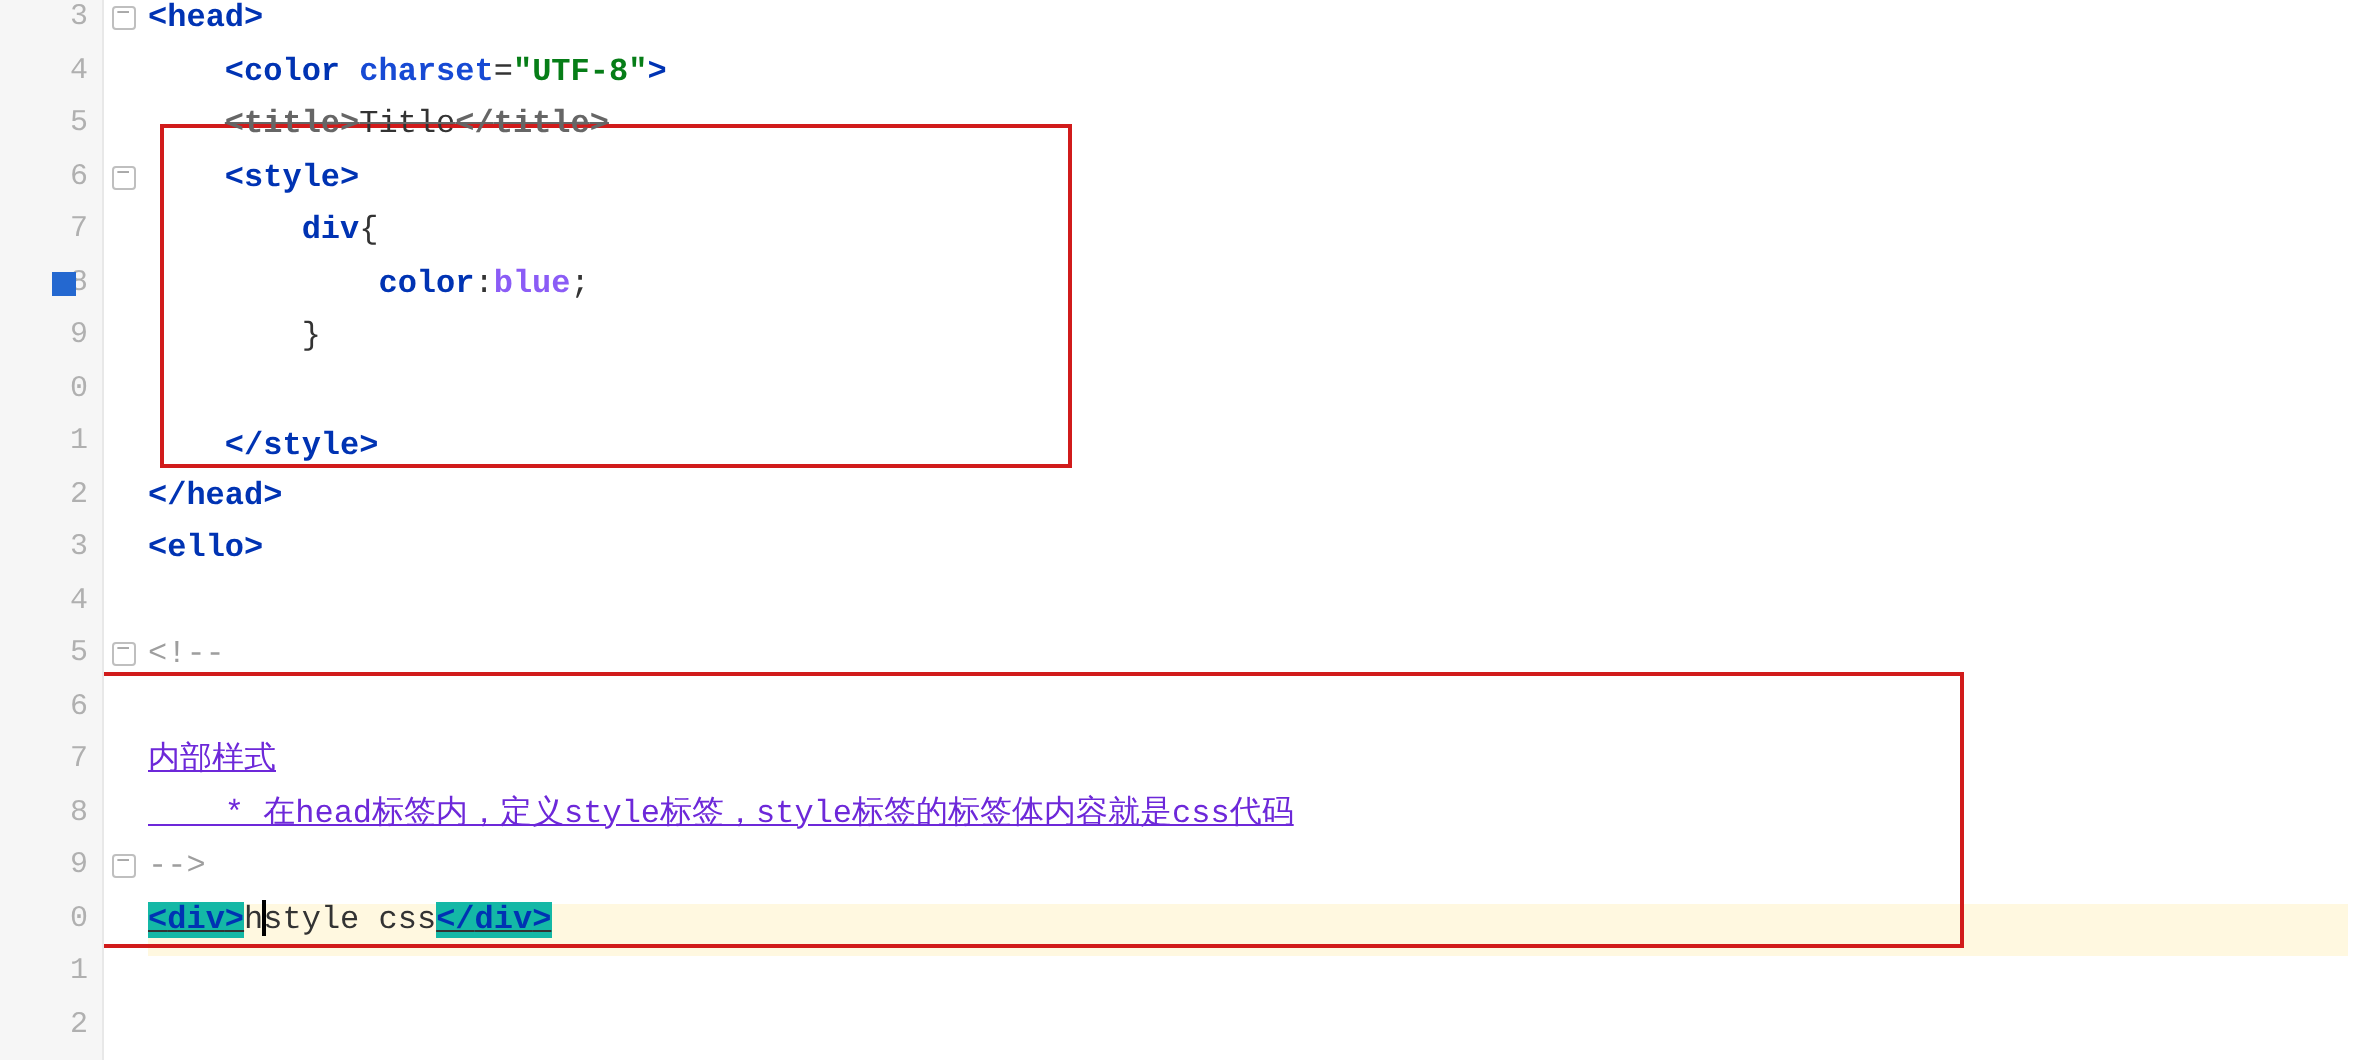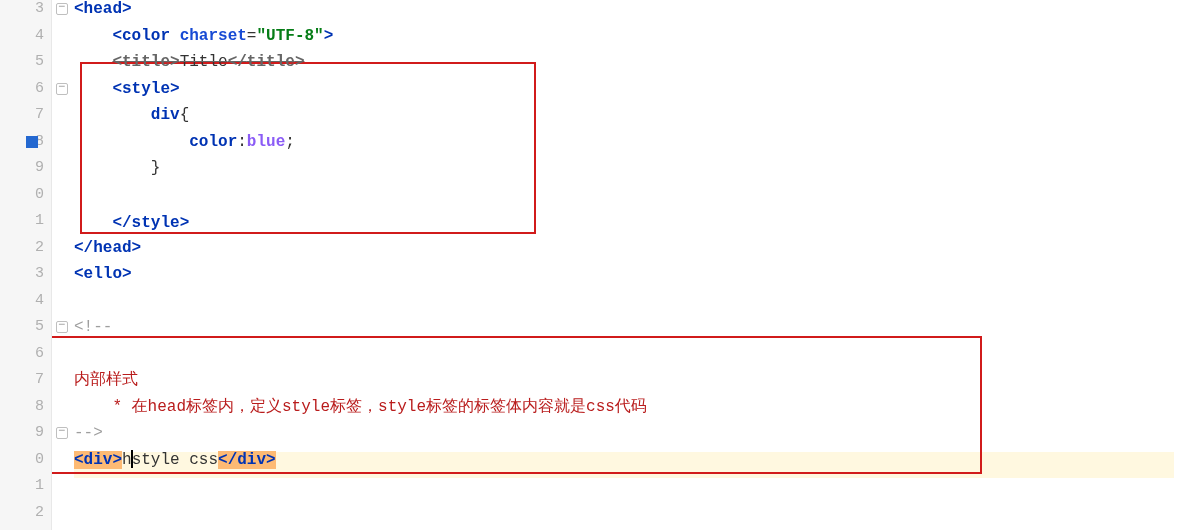--- a/index.html
+++ b/index.html
@@ -72,32 +72,33 @@
   }
   .tag-angle { color: #0033b3; font-weight: bold; }
   .tag-name  { color: #0033b3; font-weight: bold; }
   .attr-name { color: #174ad4; font-weight: bold; }
   .attr-val  { color: #067d17; font-weight: bold; }
   .css-sel   { color: #0033b3; font-weight: bold; }
   .css-prop  { color: #0033b3; font-weight: bold; }
   .css-val   { color: #8b5cf6; font-weight: bold; }
   .plain     { color: #333; }
   .comment   { color: #9e9e9e; }
-  .comment-cn{ color: #b91c1c; }
+  .comment-cn{ color: #6d28d9; text-decoration: underline; }
   .strike    { text-decoration: line-through; color: #666; }
   .strike .tag-name, .strike .tag-angle { color: #666; }
   .highlight-bg {
     position: absolute;
     left: 74px;
     height: 26px;
     background: #fff8e0;
     z-index: -2;
   }
   .sel {
-    background: #fdba74;
+    background: #14b8a6;
+    text-decoration: underline;
   }
   .cursor {
     display: inline-block;
     width: 0;
     border-left: 2px solid #000;
     height: 18px;
     vertical-align: middle;
     margin: 0 -1px;
   }
   .redbox {

